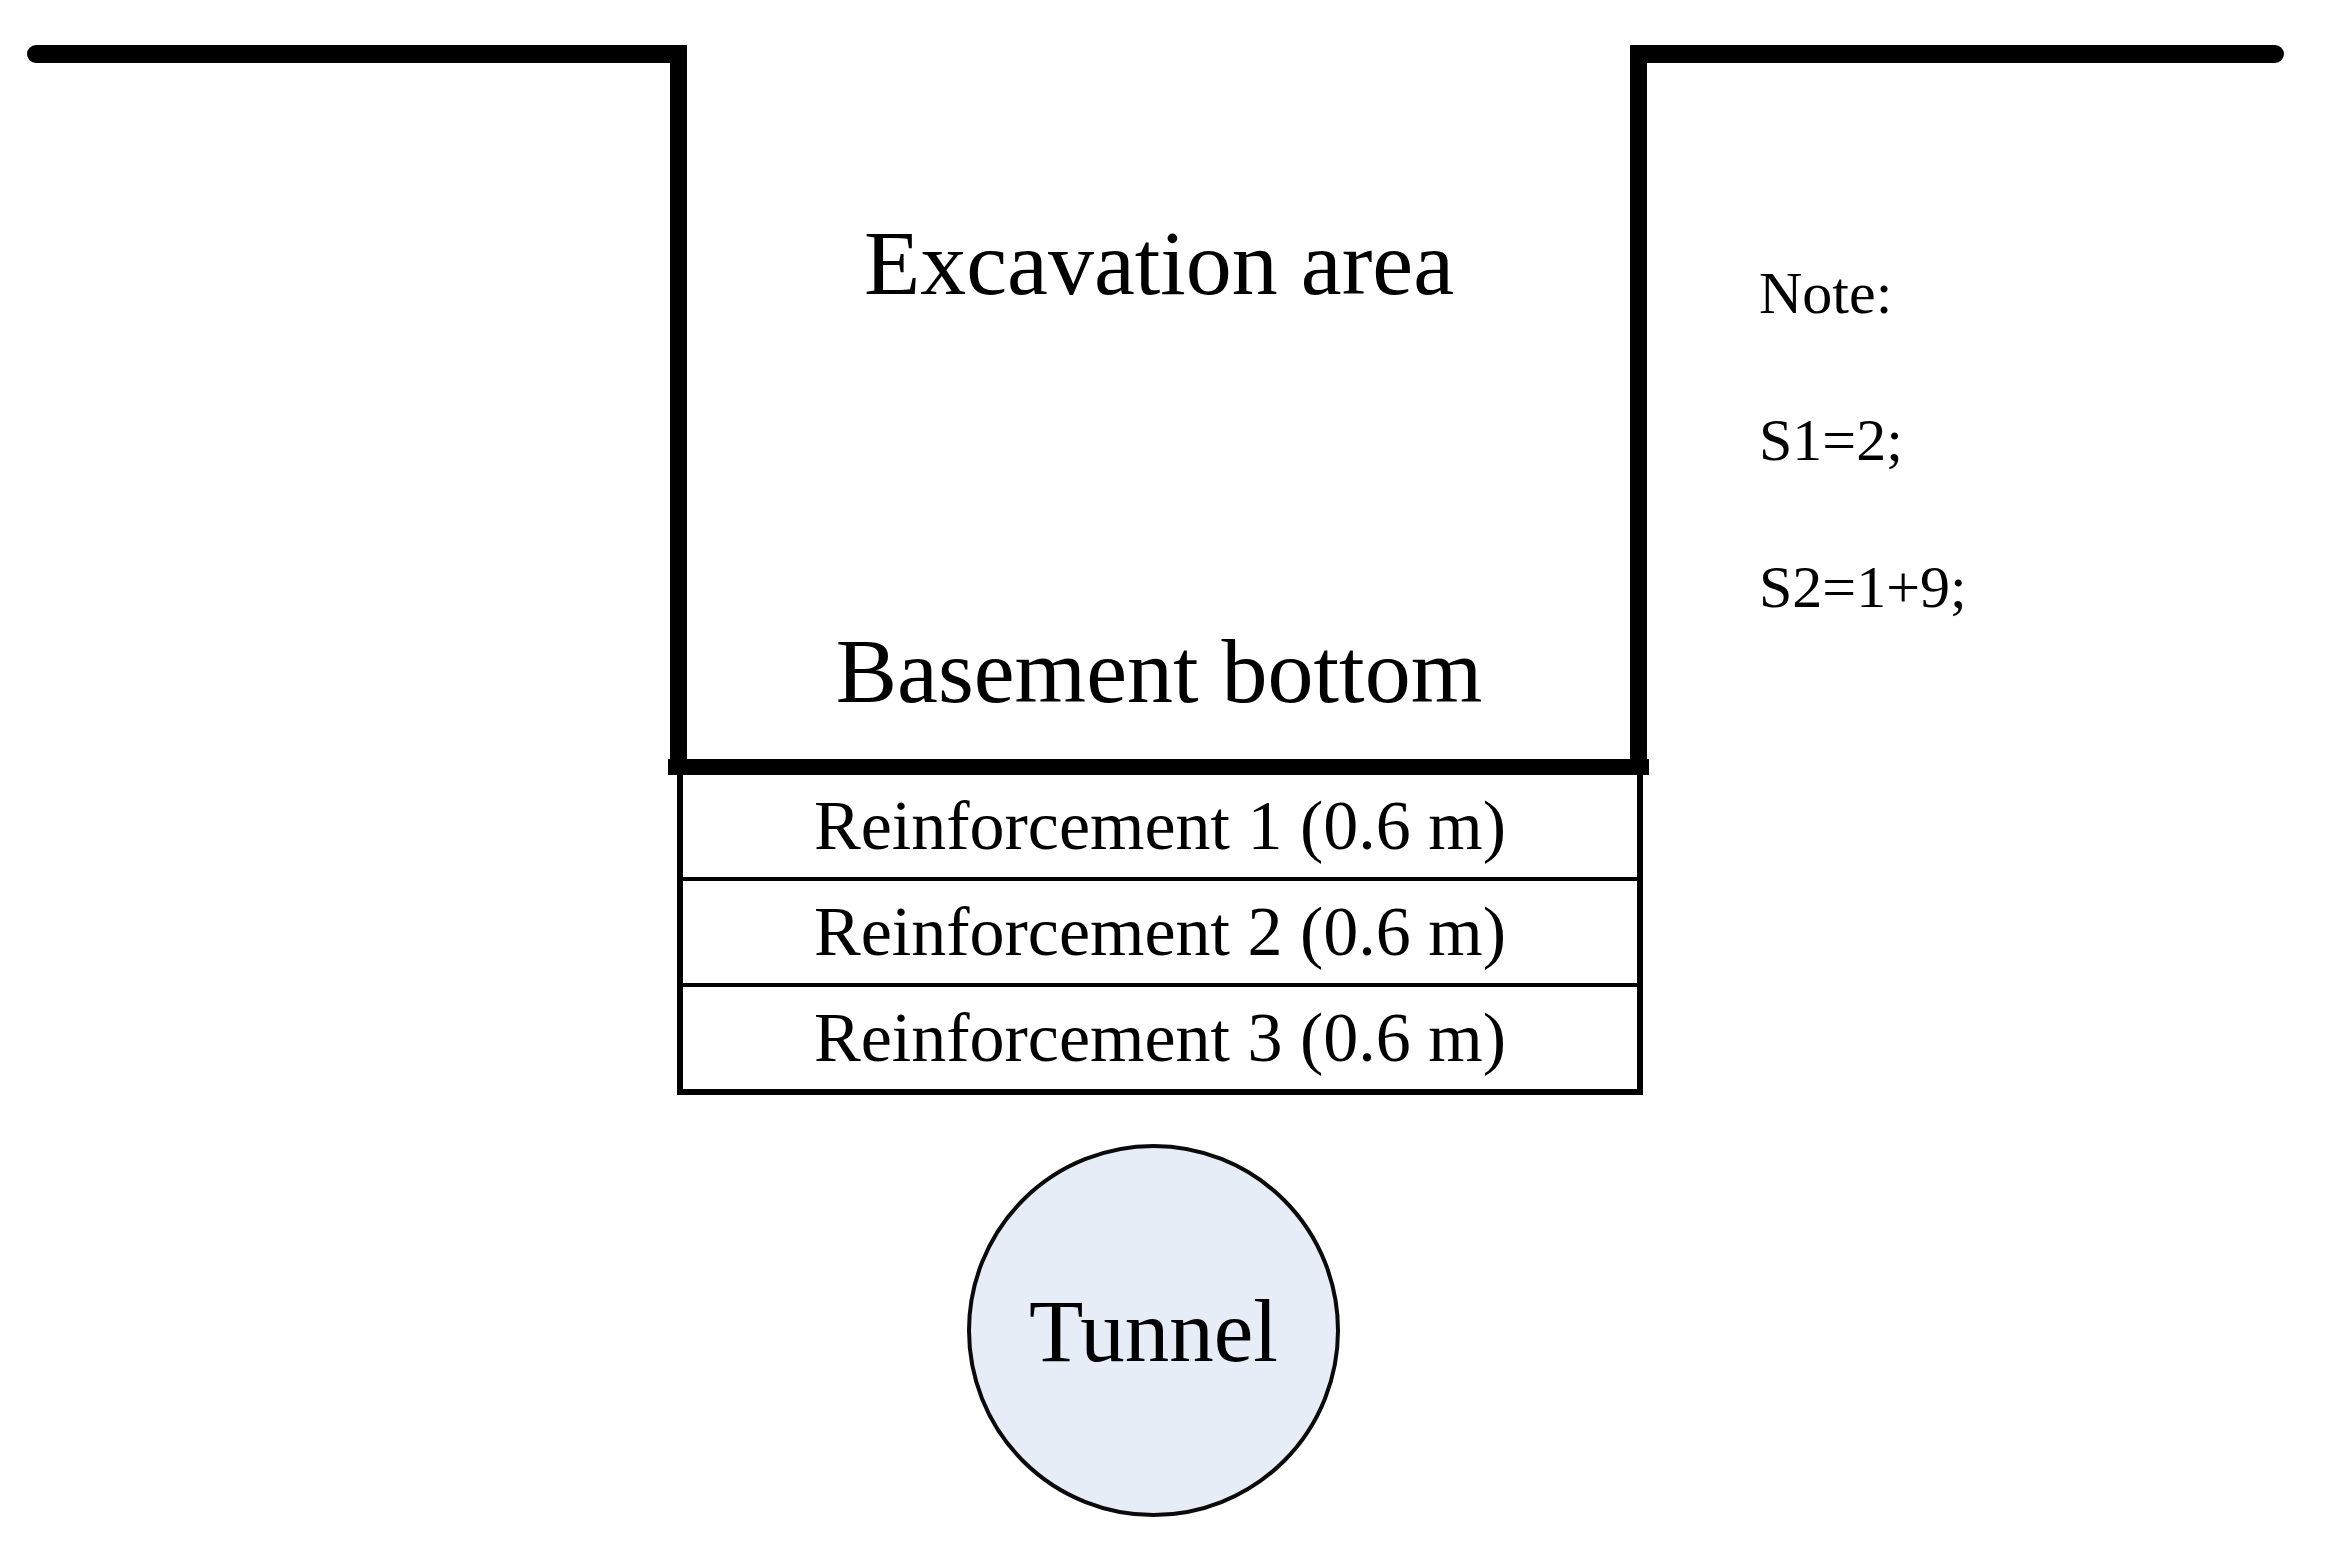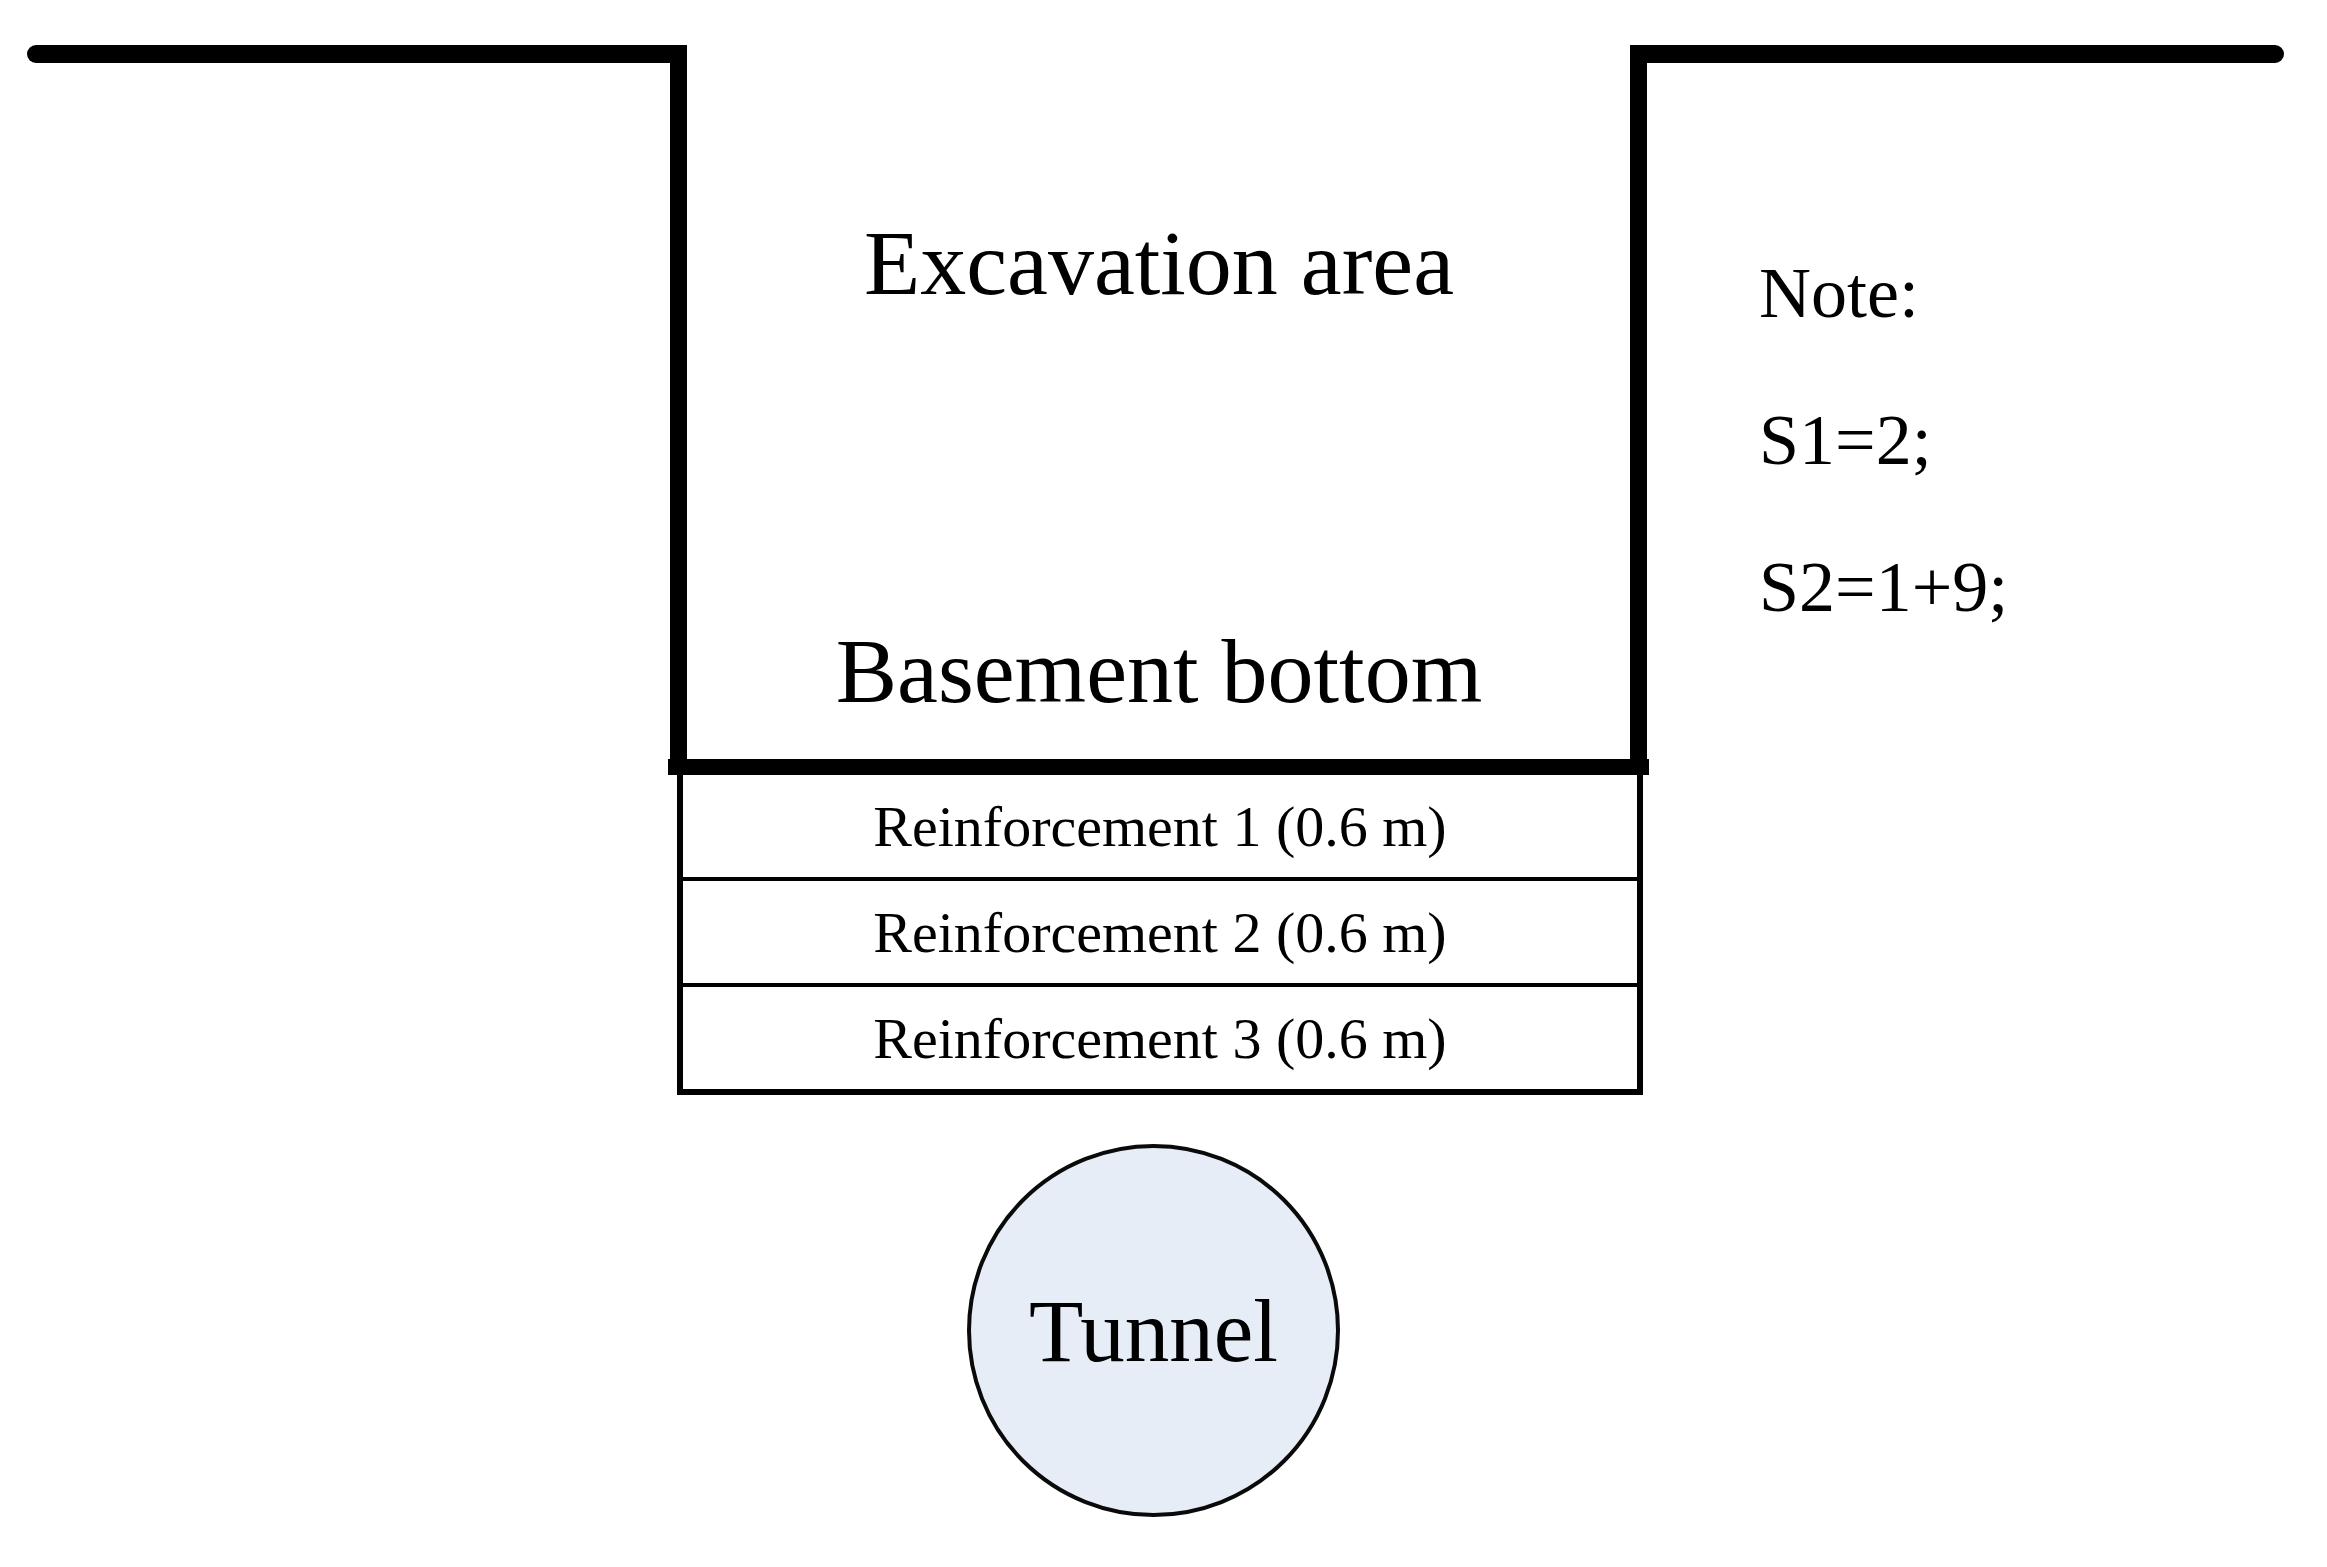--- a/index.html
+++ b/index.html
@@ -53,21 +53,21 @@
     box-sizing: border-box;
     border: 6.8px solid var(--line, #000000);
     border-top: none;
     background: #ffffff;
   }
   .reinforcement-row {
     height: 102px;
     display: flex;
     align-items: center;
     justify-content: center;
-    font-size: 58px;
+    font-size: 70px;
     white-space: nowrap;
   }
   .reinforcement-row + .reinforcement-row {
     border-top: 4.8px solid var(--line, #000000);
   }
 
   #tunnel-circle {
     position: absolute;
     left: 967px; top: 1144px;
     width: 373px; height: 373px;
@@ -80,21 +80,21 @@
     justify-content: center;
   }
   #tunnel-label {
     font-size: 89px;
     white-space: nowrap;
   }
 
   #note-block {
     position: absolute;
     left: 1759px; top: 220px;
-    font-size: 72px;
+    font-size: 60px;
     line-height: 147px;
   }
   .note-line { white-space: nowrap; }
 </style>
 </head>
 <body>
 
 <div id="diagram">
 
   <div class="line" id="ground-line-left"></div>

